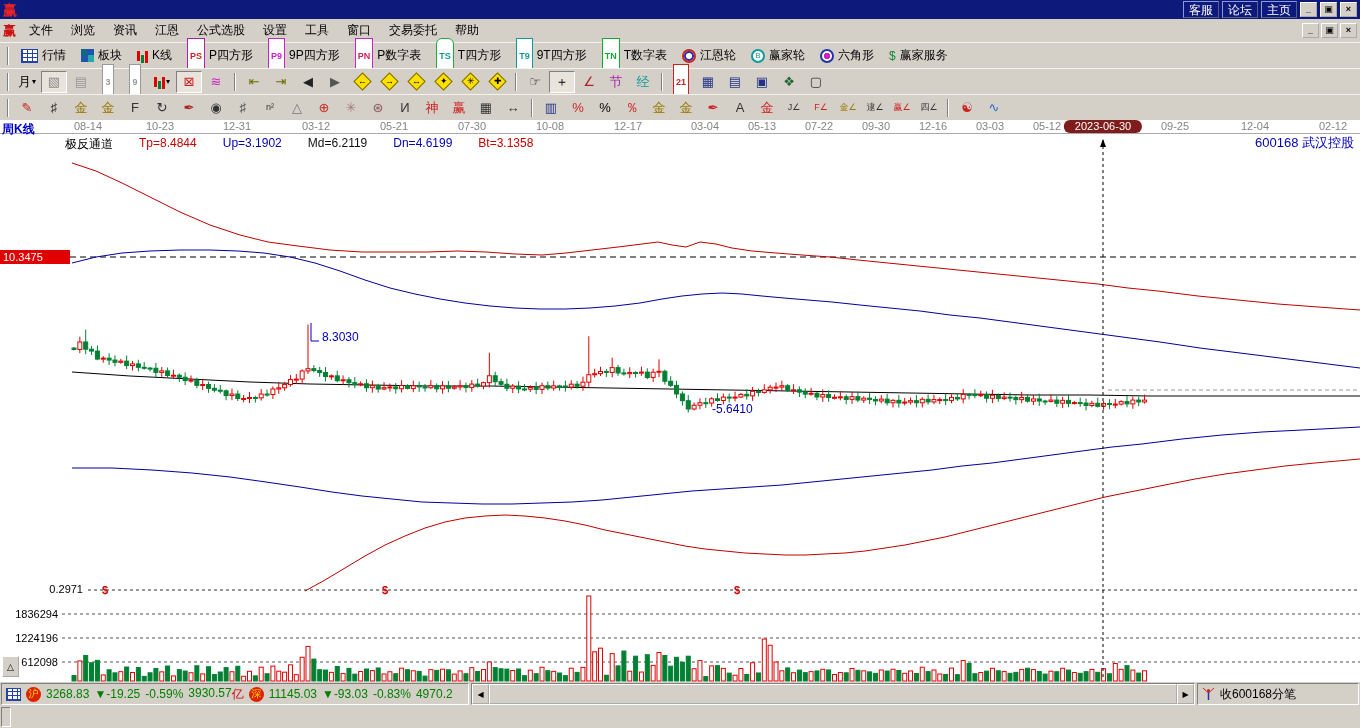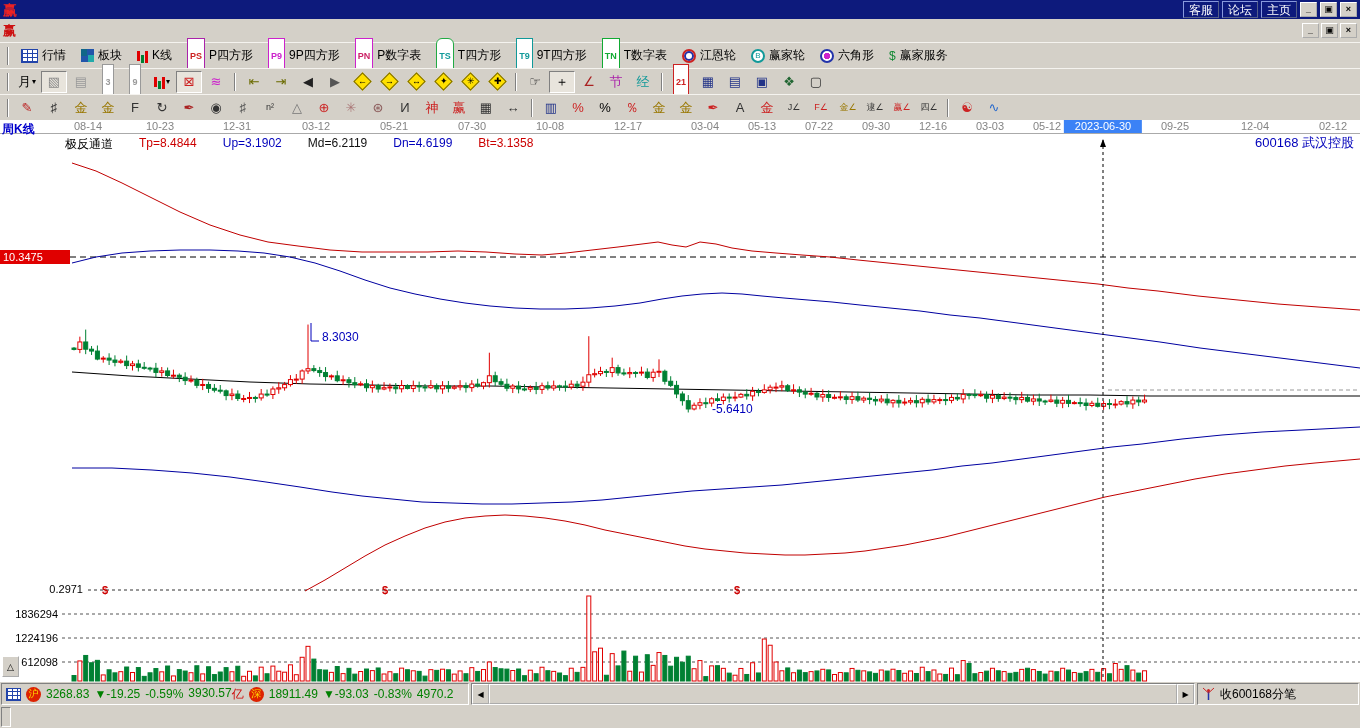--- a/index.html
+++ b/index.html
@@ -51,21 +51,21 @@
              box-shadow:inset 0 0 0 2px #2233aa;background:#fff;box-sizing:border-box;}
   .ico-wheel2{display:inline-flex;width:14px;height:14px;border-radius:50%;border:2px solid #119999;
               color:#119999;font-size:8px;align-items:center;justify-content:center;background:#fff;box-sizing:border-box;}
   .ico-hex{display:inline-block;width:14px;height:14px;border-radius:50%;border:2px solid #2233aa;
            background:radial-gradient(circle,#cc22cc 0 3px,#fff 3px);box-sizing:border-box;}
   
   .chartarea{position:absolute;top:120px;left:0;width:1360px;height:562px;background:#fff;}
   #chart-svg{position:absolute;left:0;top:0;}
   .dtick{position:absolute;top:0;transform:translateX(-50%);font-size:11px;color:#848484;
          line-height:13px;white-space:nowrap;}
-  .dtick.hl{background:#3b82f6;color:#fff;padding:0 11px;z-index:3;}
+  .dtick.hl{background:#7f1d1d;color:#fff;padding:0 11px;z-index:3;border-radius:6px;}
   .pane-label{position:absolute;left:2px;top:1px;color:#0000cc;font-size:12px;font-weight:bold;z-index:2;}
   .stock-label{position:absolute;right:6px;top:14px;color:#0000bb;font-size:13px;}
   .ind-row{position:absolute;top:16px;left:65px;height:15px;display:flex;gap:26px;font-size:12px;white-space:nowrap;}
   .price-tag{position:absolute;left:0;width:70px;height:14px;background:#e00000;color:#fff;font-size:11px;
              line-height:14px;padding-left:3px;box-sizing:border-box;z-index:2;}
   .anno{position:absolute;font-size:12px;white-space:nowrap;z-index:2;}
   .splitter-btn{position:absolute;left:2px;top:536px;width:17px;height:21px;background:#d4d0c8;
                 border:1px outset #fff;font-size:9px;padding:0;font-family:inherit;}
   
   .sbar{position:absolute;top:682px;left:0;width:100%;height:24px;display:flex;align-items:stretch;
@@ -98,20 +98,32 @@
       <button class="qbtn">论坛</button>
       <button class="qbtn">主页</button>
       <button class="wbtn">_</button>
       <button class="wbtn">▣</button>
       <button class="wbtn">×</button>
     </span>
   </div>
 
   <div class="menubar">
     <span class="mdi-logo">赢</span>
+    <span id="menu-items" style="display:flex;">
+        <span class="mitem">文件</span>
+        <span class="mitem">浏览</span>
+        <span class="mitem">资讯</span>
+        <span class="mitem">江恩</span>
+        <span class="mitem">公式选股</span>
+        <span class="mitem">设置</span>
+        <span class="mitem">工具</span>
+        <span class="mitem">窗口</span>
+        <span class="mitem">交易委托</span>
+        <span class="mitem">帮助</span>
+      </span>
     <span class="mdi-right">
       <button class="wbtn">_</button>
       <button class="wbtn">▣</button>
       <button class="wbtn">×</button>
     </span>
   </div>
 
   <div class="toolbar t1" id="tb1">
       <span class="tsep"></span>
       <button class="tbtn">
@@ -1015,21 +1027,21 @@
       <span class="ico-table" style="width:13px;height:11px;"></span>
       <span class="exch">沪</span>
       <span class="grn">3268.83</span>
       <span class="grn">▼-19.25</span>
       <span class="grn">-0.59%</span>
       <span style="display:inline-flex;gap:0;">
         <span class="grn">3930.57</span>
         <span class="redt">亿</span>
       </span>
       <span class="exch">深</span>
-      <span class="grn">18911.49</span>
+      <span class="grn">11145.03</span>
       <span class="grn">▼-93.03</span>
       <span class="grn">-0.83%</span>
       <span class="grn">4970.2</span>
     </div>
     <div class="hscroll">
       <button class="sbtn">◀</button>
       <div class="thumb"></div>
       <button class="sbtn">▶</button>
     </div>
     <div class="panel rightinfo">

